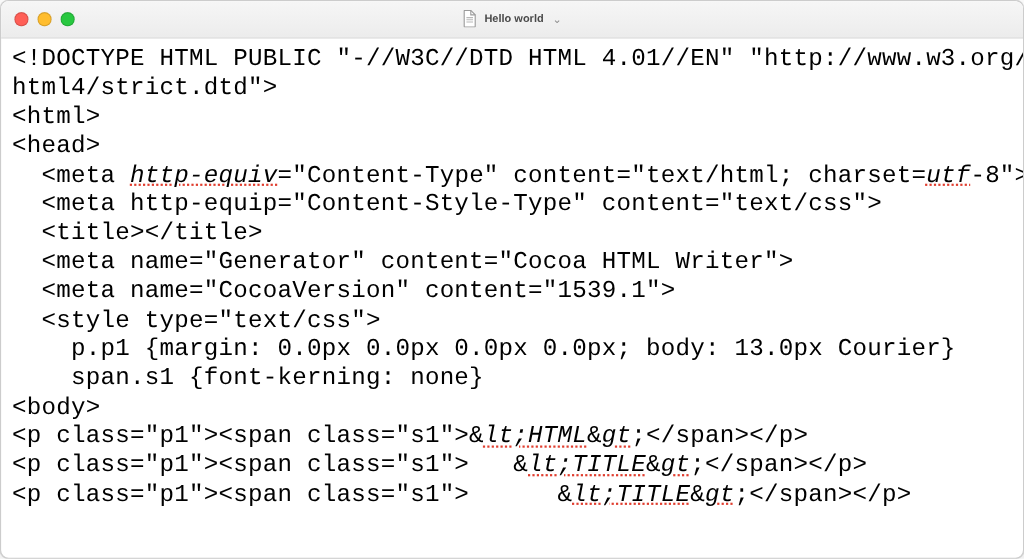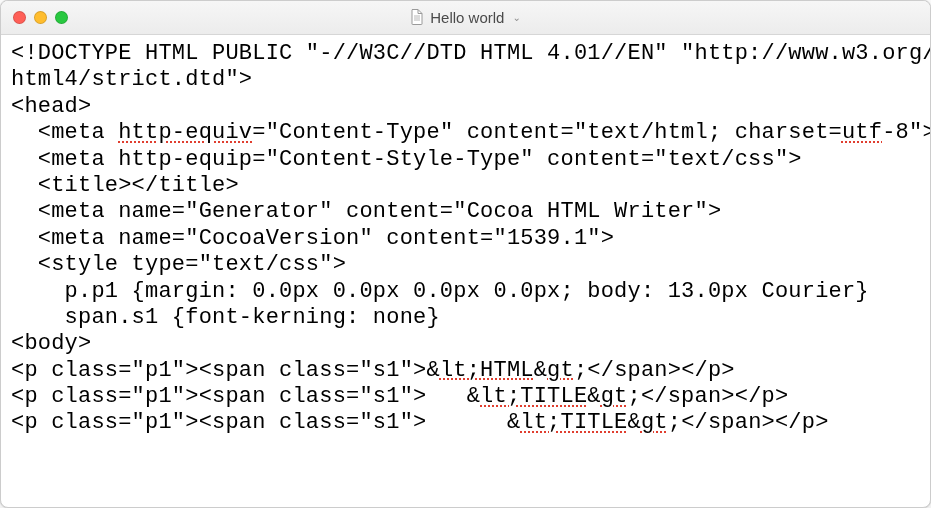--- a/index.html
+++ b/index.html
@@ -54,22 +54,22 @@
     gap: 6px;
     height: 100%;
   }
   .doc-icon {
     color: #8e8e8e;
     font-size: 14px;
     line-height: 1;
     display: inline-block;
   }
   .title-text {
-    font-size: 15px;
-    font-weight: 400;
+    font-size: 10px;
+    font-weight: 700;
     color: #4a4a4a;
   }
   .chevron {
     color: #8e8e8e;
     font-size: 10px;
     margin-left: 2px;
   }
   .content {
     flex: 1 1 auto;
     padding: 6px 10px 6px 10px;
@@ -82,20 +82,21 @@
   }
   .code-line {
     white-space: pre;
     margin: 0;
     font-variant-ligatures: none;
   }
   .spellerr {
     text-decoration: underline dotted #e03e2f;
     text-decoration-thickness: 2px;
     text-underline-offset: 3px;
+    font-style: italic;
   }
 </style>
 </head>
 <body>
 
 <div class="window">
 
   <div class="titlebar">
     <div class="traffic-lights">
       <div class="light red"></div>
@@ -113,20 +114,21 @@
         </svg>
       </span>
       <span class="title-text">Hello world</span>
       <span class="chevron">⌄</span>
     </div>
   </div>
 
   <div class="content">
     <div class="code-line"><span>&lt;!DOCTYPE HTML PUBLIC "-//W3C//DTD HTML 4.01//EN" "http://www.w3.org/TR/</span></div>
     <div class="code-line"><span>html4/strict.dtd"&gt;</span></div>
+    <div class="code-line"><span>&lt;html&gt;</span></div>
     <div class="code-line"><span>&lt;head&gt;</span></div>
     <div class="code-line"><span>  &lt;meta </span><span class="spellerr">http-equiv</span><span>="Content-Type" content="text/html; charset=</span><span class="spellerr">utf</span><span>-8"&gt;</span></div>
     <div class="code-line"><span>  &lt;meta http-equip="Content-Style-Type" content="text/css"&gt;</span></div>
     <div class="code-line"><span>  &lt;title&gt;&lt;/title&gt;</span></div>
     <div class="code-line"><span>  &lt;meta name="Generator" content="Cocoa HTML Writer"&gt;</span></div>
     <div class="code-line"><span>  &lt;meta name="CocoaVersion" content="1539.1"&gt;</span></div>
     <div class="code-line"><span>  &lt;style type="text/css"&gt;</span></div>
     <div class="code-line"><span>    p.p1 {margin: 0.0px 0.0px 0.0px 0.0px; body: 13.0px Courier}</span></div>
     <div class="code-line"><span>    span.s1 {font-kerning: none}</span></div>
     <div class="code-line"><span>&lt;body&gt;</span></div>

